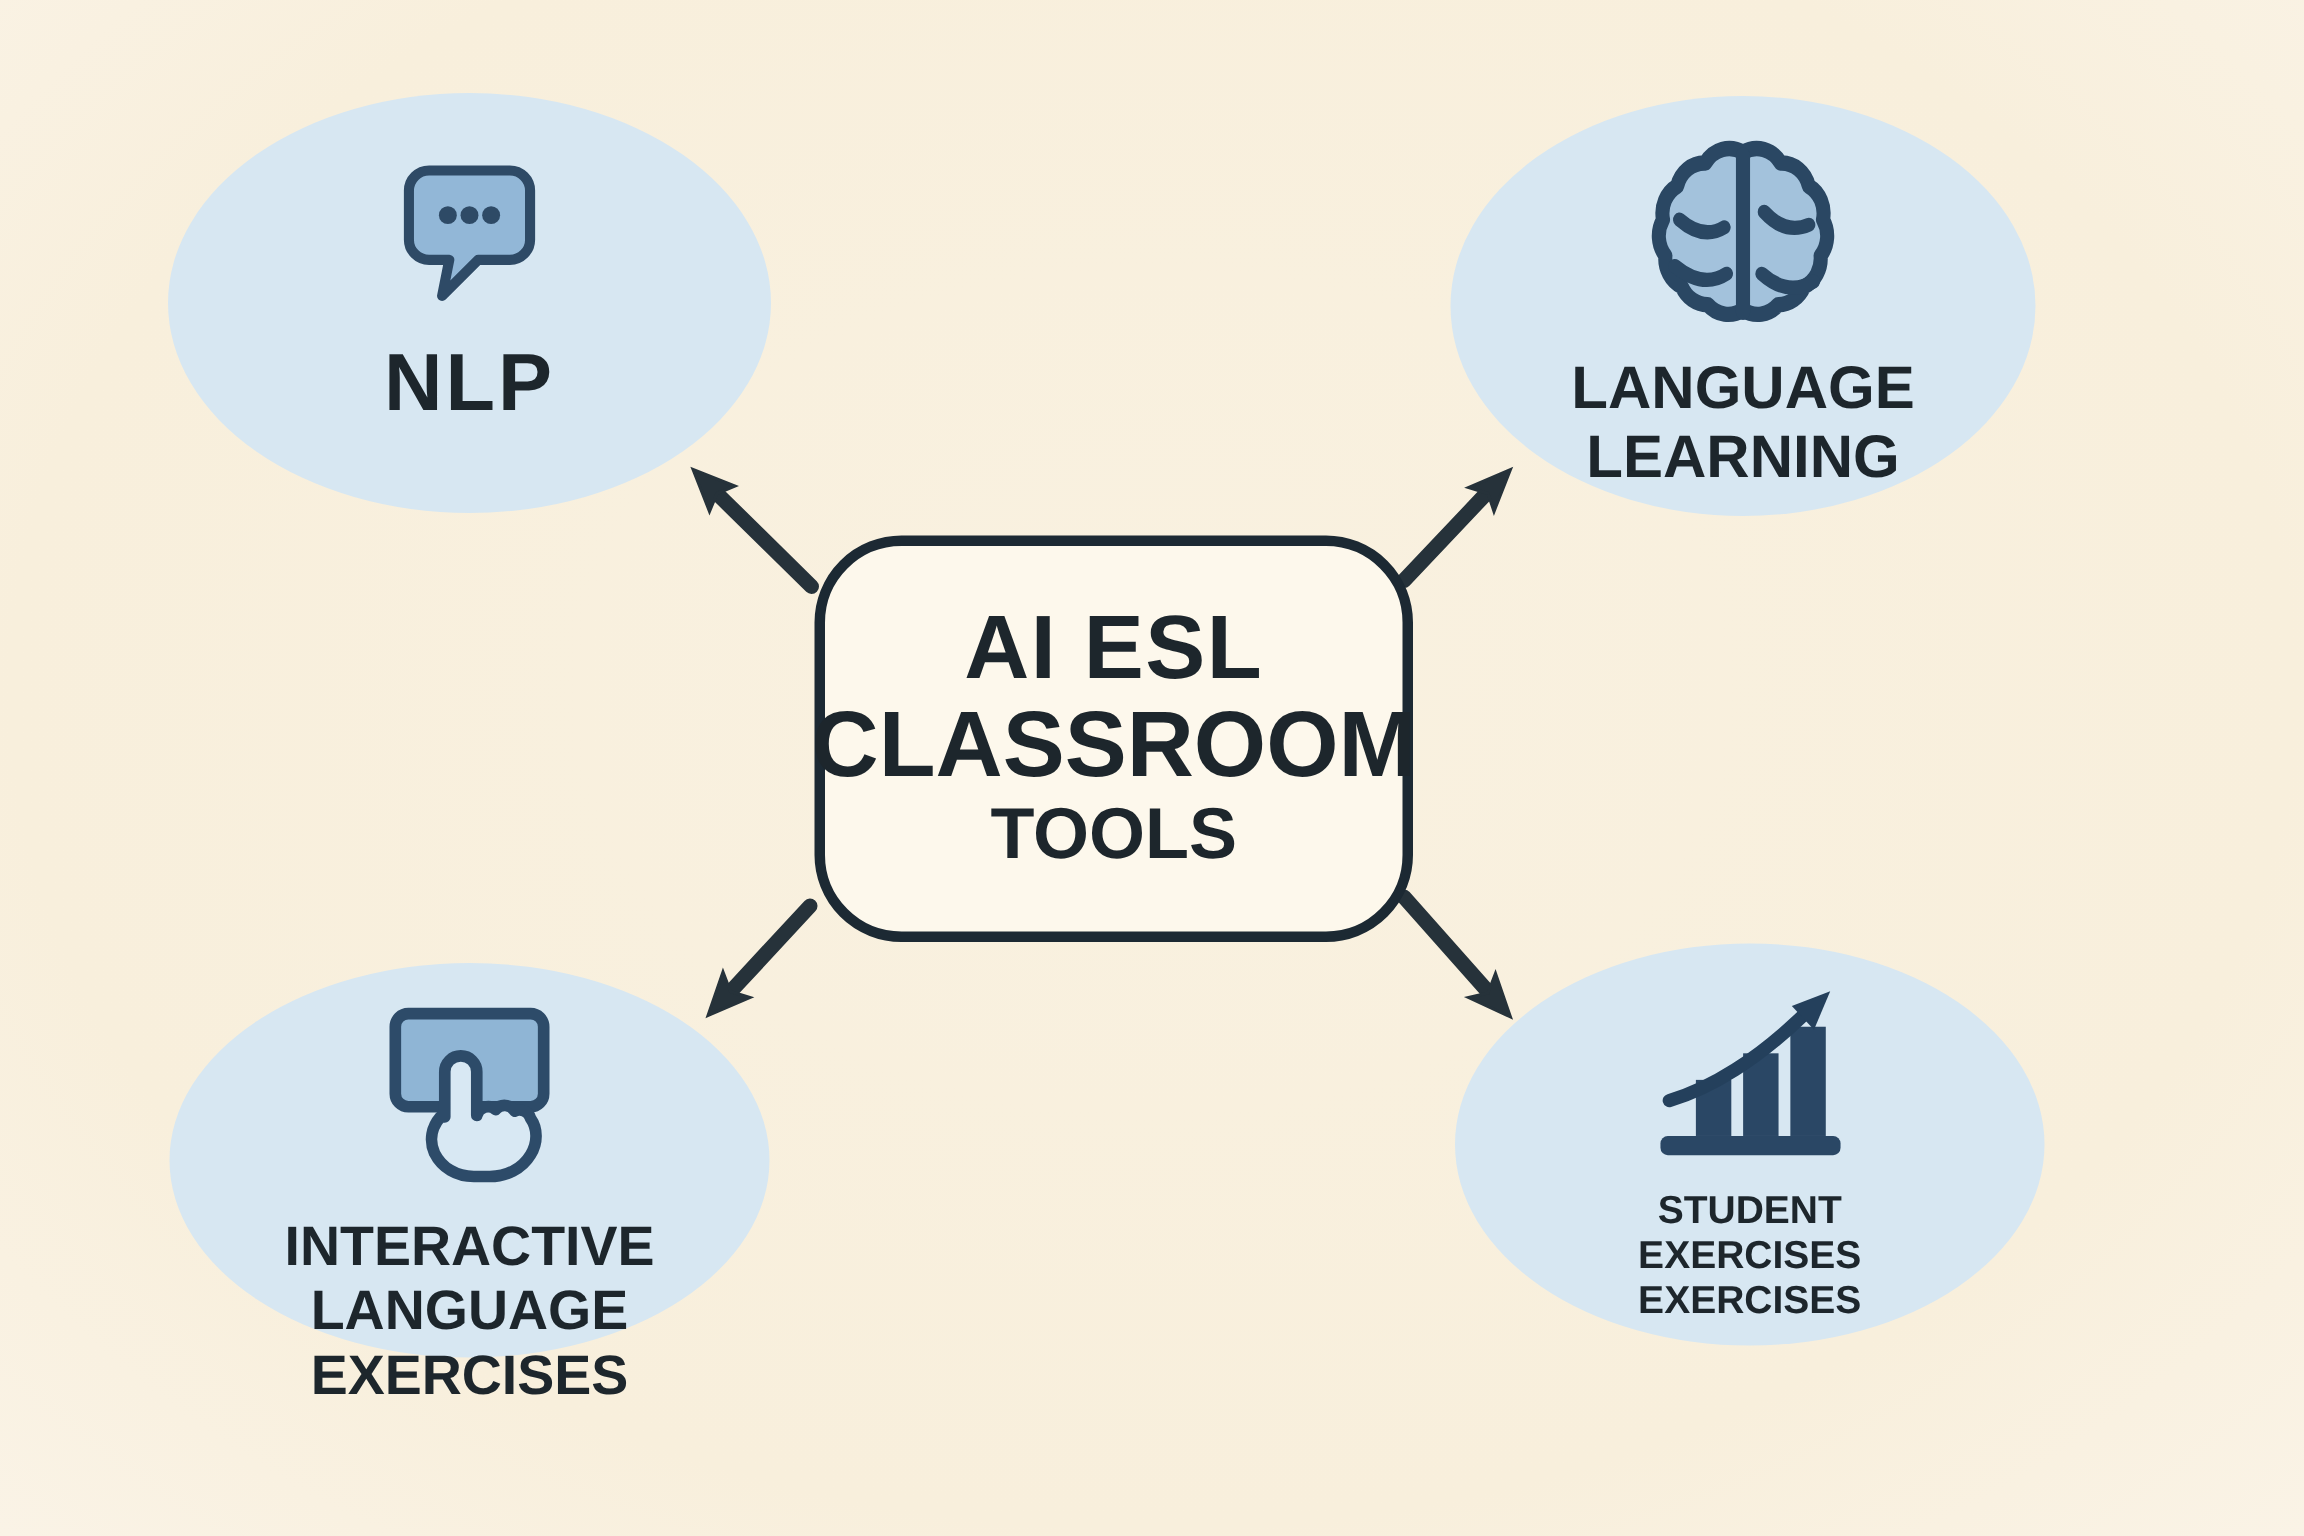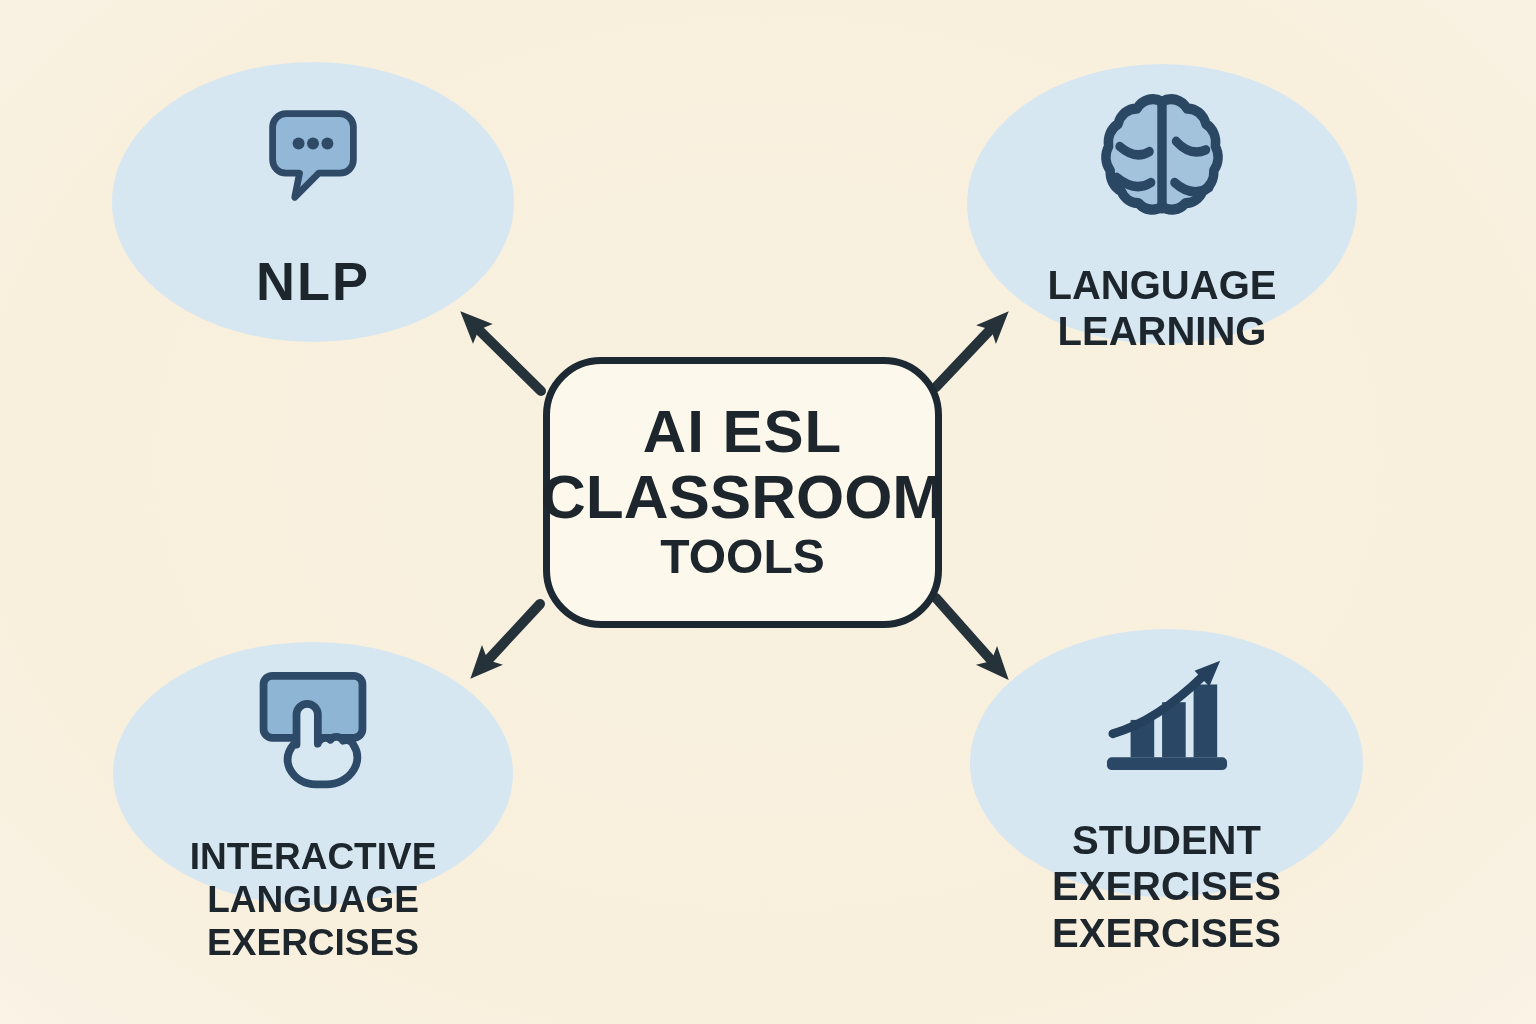--- a/index.html
+++ b/index.html
@@ -22,39 +22,38 @@
     pointer-events: none;
   }
   .bubble {
     position: absolute;
     background: #d7e7f2;
     border-radius: 50%;
     display: flex;
     flex-direction: column;
     align-items: center;
     text-align: center;
-    gap: 26px;
   }
   .bubble-nlp  { left: 112px; top: 62px;  width: 402px; height: 280px; padding-top: 42px; }
   .bubble-ml   { left: 967px; top: 64px;  width: 390px; height: 280px; padding-top: 24px; }
   .bubble-ile  { left: 113px; top: 642px; width: 400px; height: 263px; padding-top: 26px; }
   .bubble-spt  { left: 970px; top: 629px; width: 393px; height: 268px; padding-top: 24px; }
 
   .node-icon { flex: 0 0 auto; display: block; }
   .node-label {
     font-weight: bold;
     color: #1d262c;
     line-height: 1.16;
     letter-spacing: 0px;
     white-space: nowrap;
   }
   .bubble-nlp .node-label { margin-top: 20px; font-size: 54px; letter-spacing: 2px; }
   .bubble-ml  .node-label { margin-top: 14px; font-size: 40px; }
   .bubble-ile .node-label { margin-top: 14px; font-size: 37px; }
-  .bubble-spt .node-label { margin-top: 14px; font-size: 40px; }
+  .bubble-spt .node-label { margin-top: 14px; font-size: 26px; }
   .node-label span { display: block; }
 
   .center-box {
     position: absolute;
     left: 543px; top: 357px;
     width: 399px; height: 271px;
     background: #fdf8ec;
     border: 7px solid #1c2933;
     border-radius: 58px;
     display: flex;

